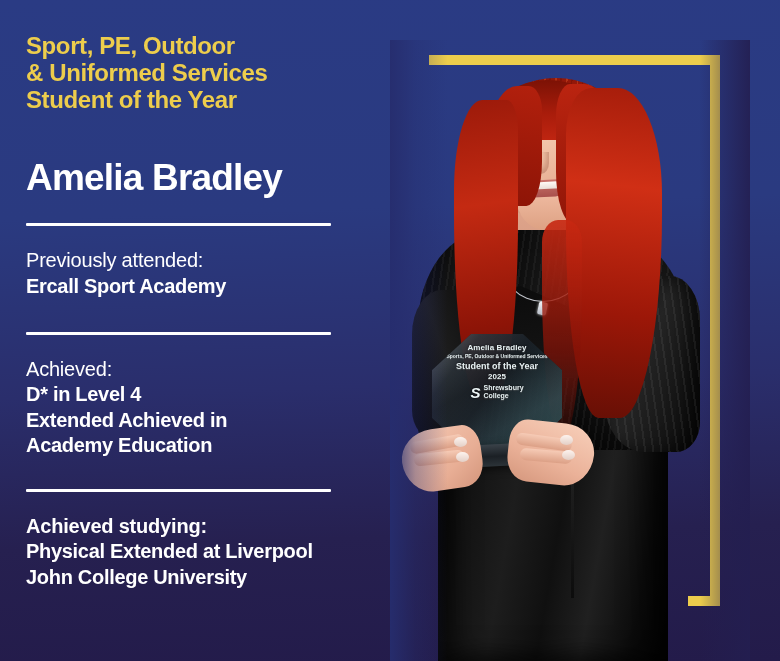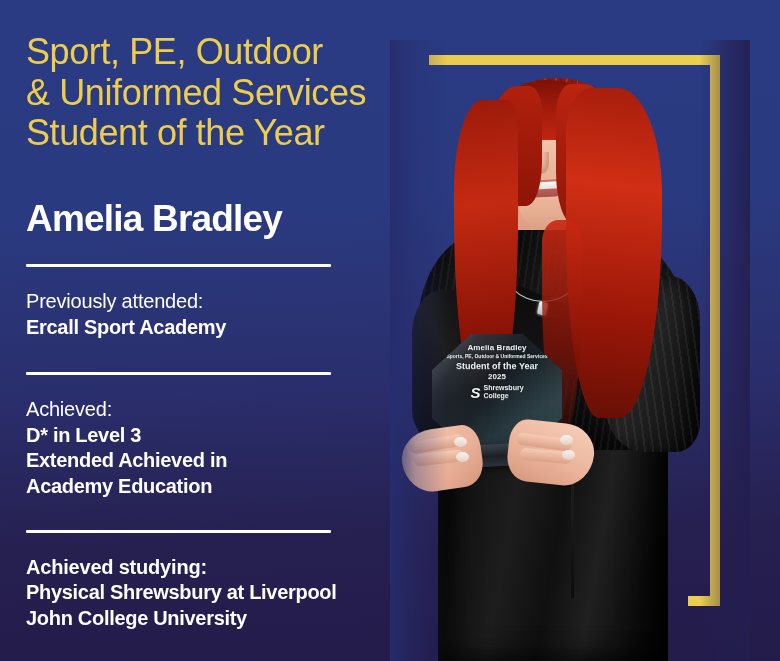--- a/index.html
+++ b/index.html
@@ -281,22 +281,22 @@
   }
 
   
   .content {
     position:absolute; left:0; top:0; width:430px; height:661px;
     padding:32px 0 0 26px;
   }
 
   .headline {
     color:#edcd4c;
-    font-size:36px;
-    font-weight:400;
+    font-size:24px;
+    font-weight:700;
     line-height:1.13;
     letter-spacing:-0.4px;
     max-width:390px;
   }
 
   .name {
     margin-top:46px;
     color:#ffffff;
     font-size:37px;
     font-weight:700;
@@ -423,27 +423,27 @@
 
     <div class="block">
       <div class="label">Previously attended:</div>
       <div class="value">Ercall Sport Academy</div>
     </div>
 
     <div class="rule rule-2"></div>
 
     <div class="block">
       <div class="label">Achieved:</div>
-      <div class="value">D* in Level 3</div>
+      <div class="value">D* in Level 4</div>
       <div class="value">Extended Achieved in</div>
       <div class="value">Academy Education</div>
     </div>
 
     <div class="rule rule-3"></div>
 
     <div class="block">
       <div class="label label-bold">Achieved studying:</div>
-      <div class="value">Physical Shrewsbury at Liverpool</div>
+      <div class="value">Physical Extended at Liverpool</div>
       <div class="value">John College University</div>
     </div>
 
   </div>
 </div>
 
 </body></html>

